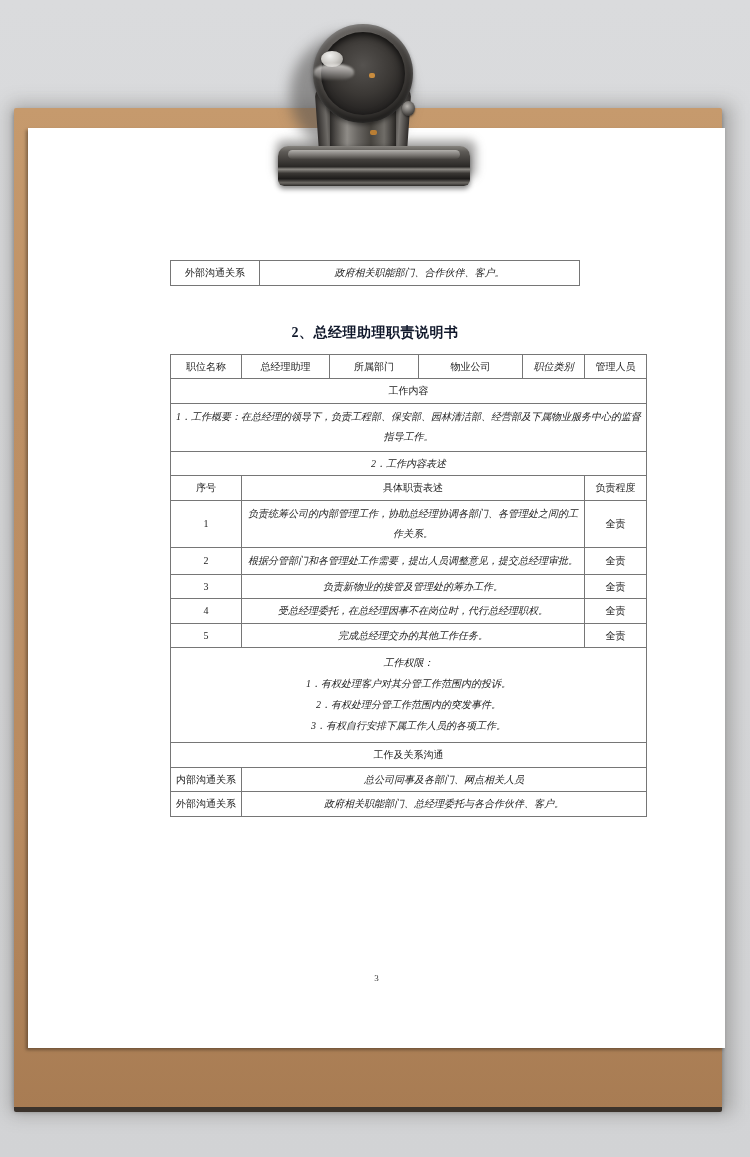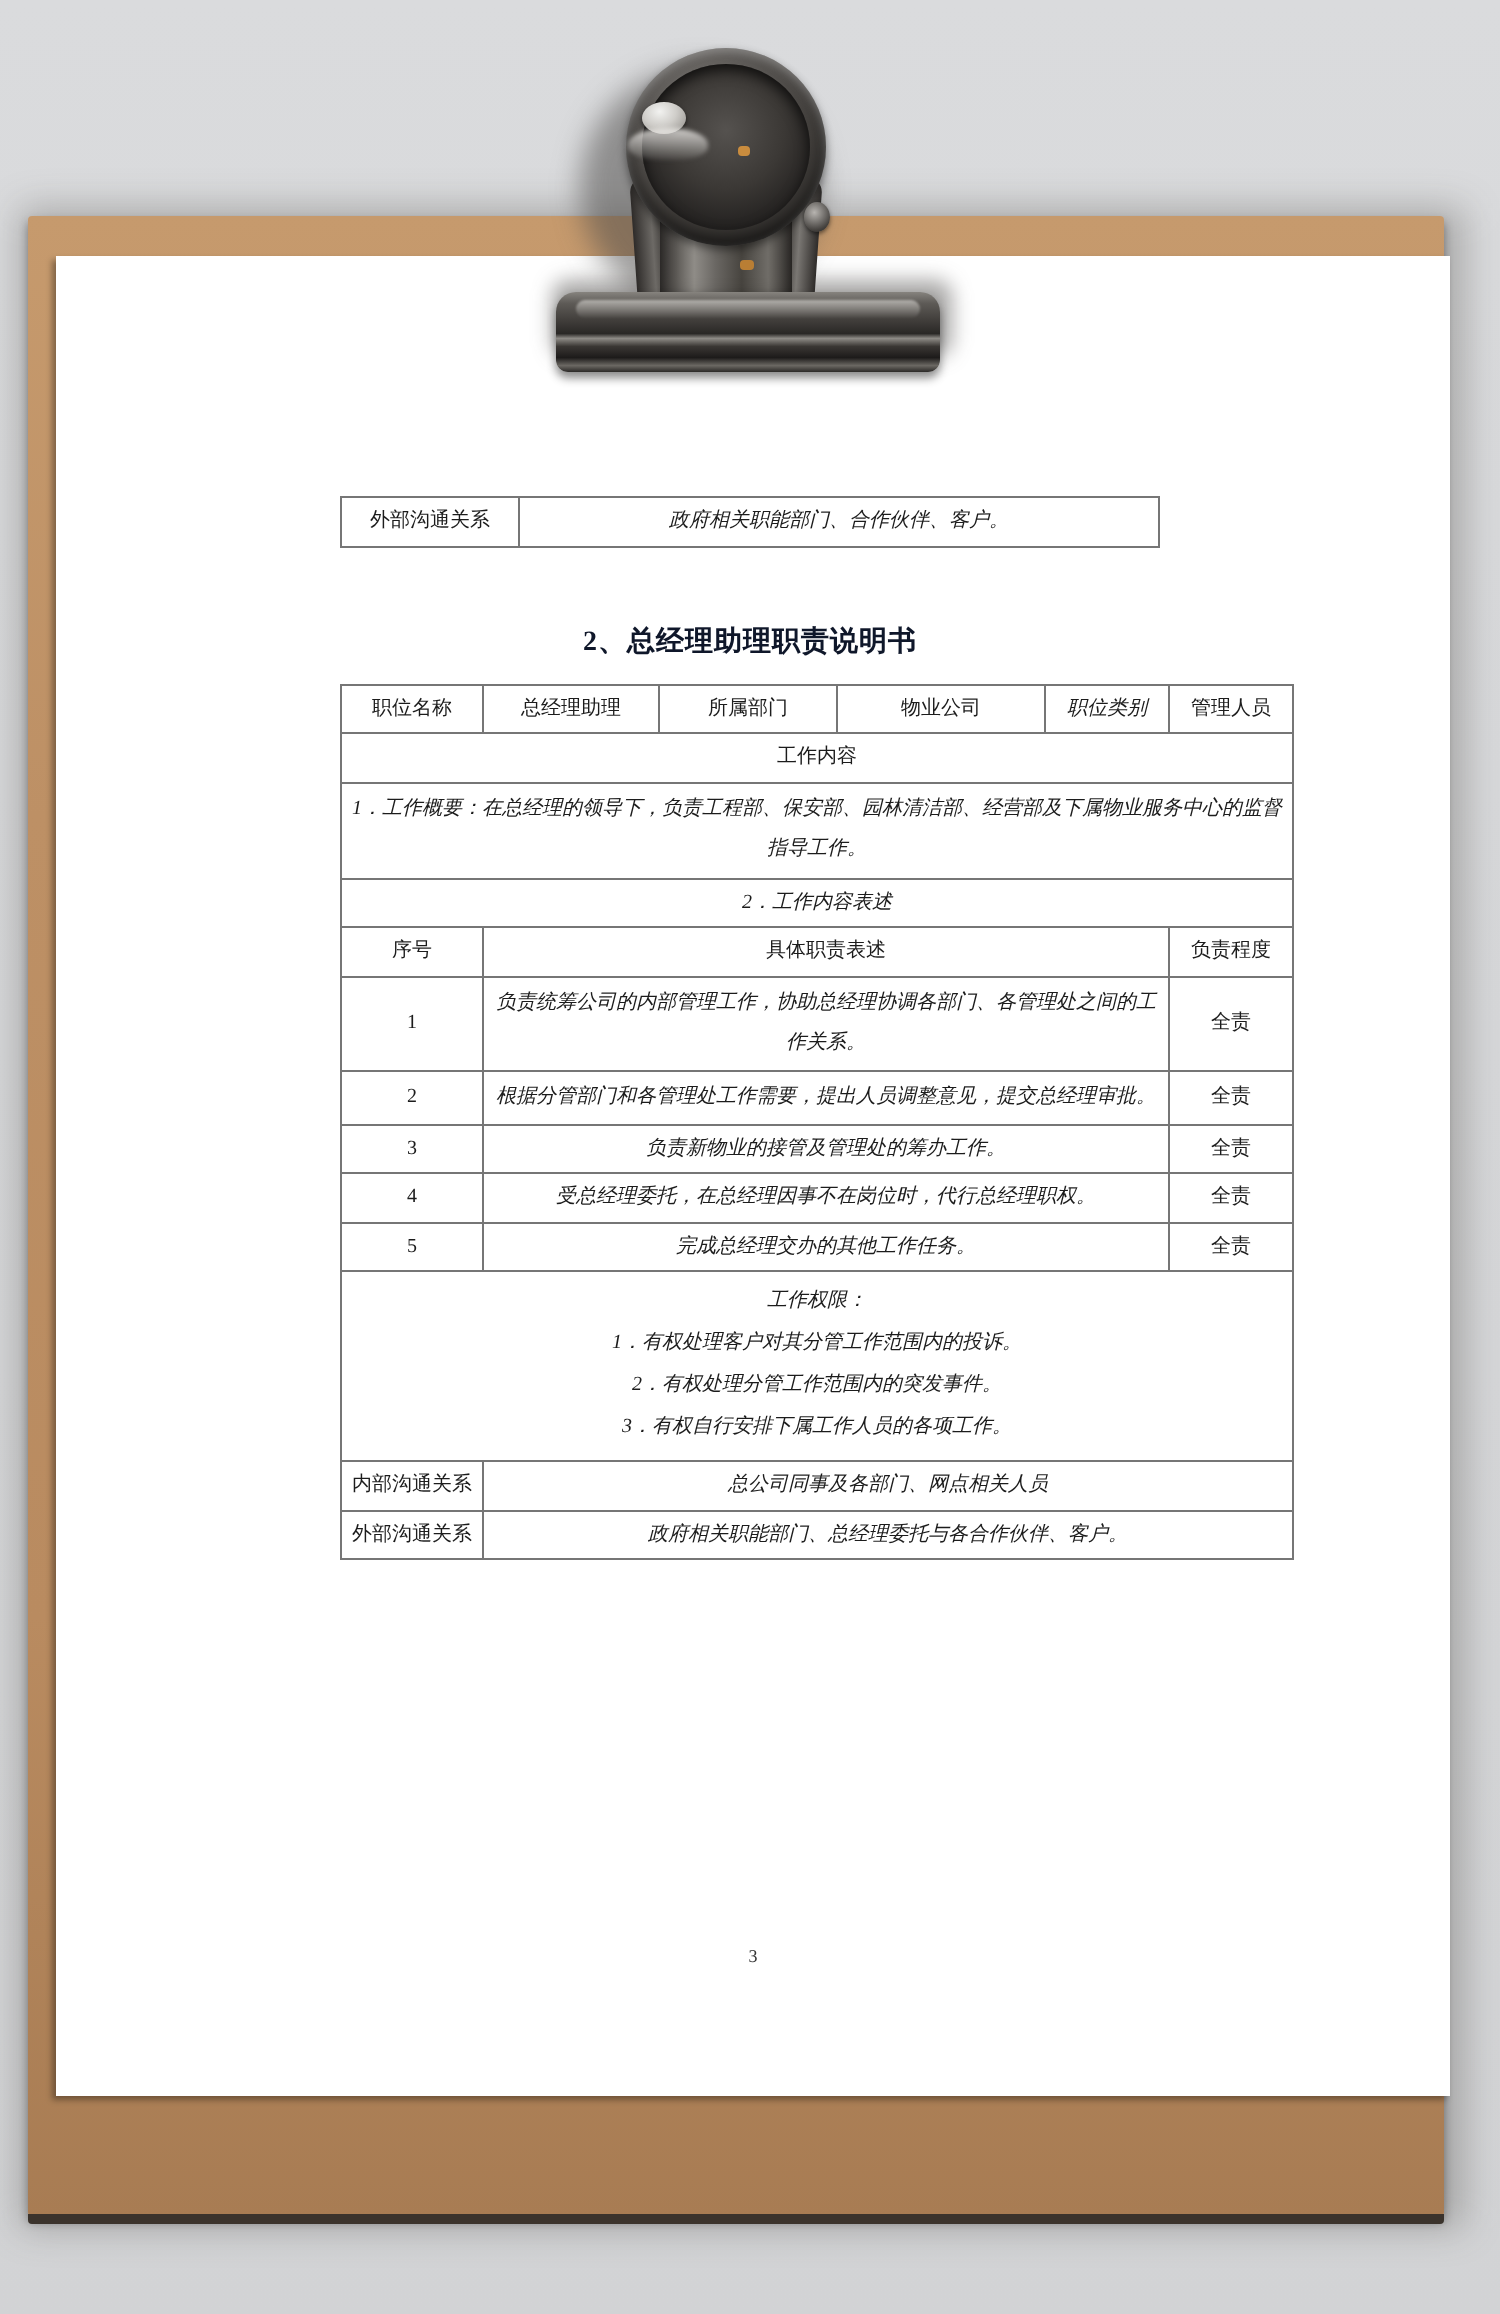--- a/index.html
+++ b/index.html
@@ -207,21 +207,21 @@
     left: 0;
     top: 0;
     width: 697px;
     height: 920px;
     color: #1a1a1a;
   }
 
   .content {
     position: absolute;
     left: 142px;
-    top: 120px;
+    top: 132px;
     width: 410px;
   }
 
   table.tbl {
     border-collapse: collapse;
     width: 410px;
     table-layout: fixed;
   }
   table.tbl td {
     border: 1px solid #767676;
@@ -334,20 +334,23 @@
 
           <tr>
             <td class="l" colspan="6" style="line-height:2.1; padding:4px 5px 6px 5px;margin-top:18px;">
               <div>工作权限：</div>
               <div>1．有权处理客户对其分管工作范围内的投诉。</div>
               <div>2．有权处理分管工作范围内的突发事件。</div>
               <div>3．有权自行安排下属工作人员的各项工作。</div>
             </td>
           </tr>
 
+          <tr>
+            <td class="c" colspan="6">工作及关系沟通</td>
+          </tr>
           <tr>
             <td class="c" colspan="1" style="width:78px;">内部沟通关系</td>
             <td class="l" colspan="5">总公司同事及各部门、网点相关人员</td>
           </tr>
           <tr>
             <td class="c" colspan="1">外部沟通关系</td>
             <td class="l" colspan="5">政府相关职能部门、总经理委托与各合作伙伴、客户。</td>
           </tr>
         </tbody>
           </table>

